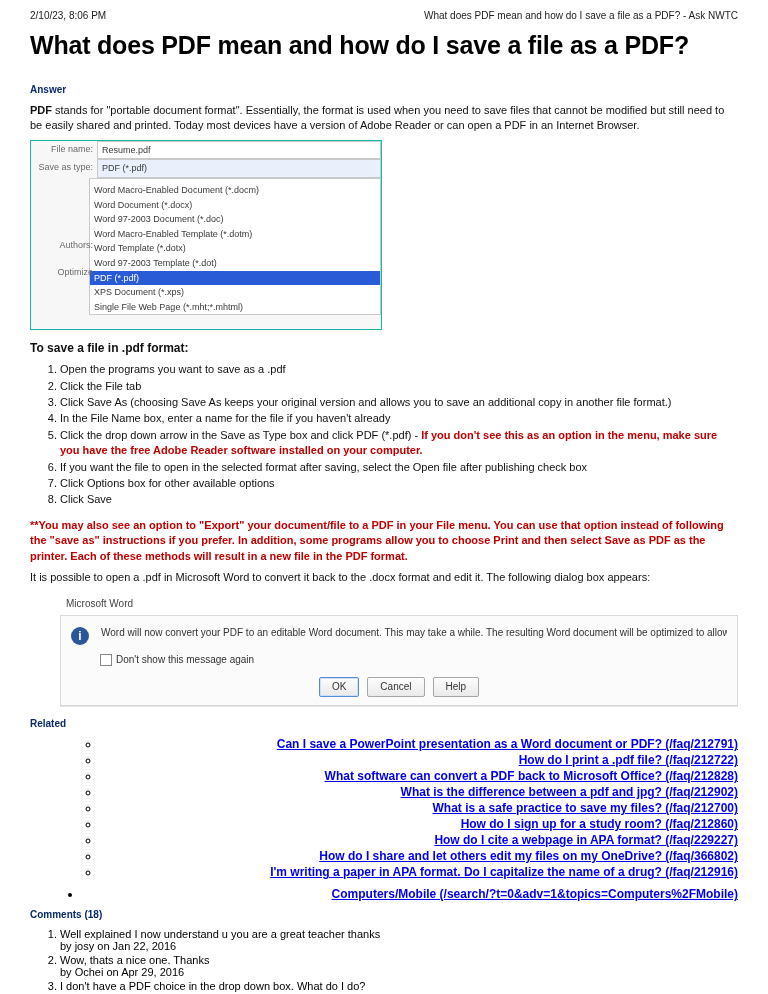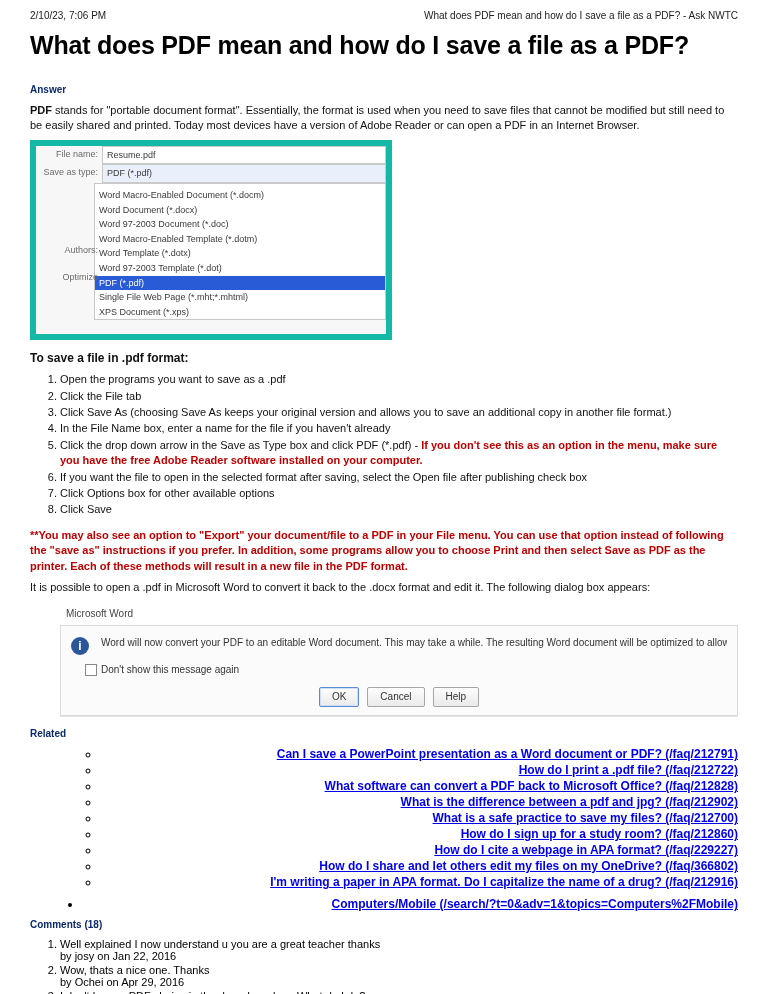--- a/index.html
+++ b/index.html
@@ -77,21 +77,21 @@
 
   .sub-head {
     font-size: 12px;
     font-weight: 700;
     margin: 10px 0 6px 0;
   }
 
   
   .saveas {
     background: #f7f7f7;
-    border: 6px solid #14b8a6;
+    border: 1px solid #14b8a6;
     width: 350px;
     font-size: 9px;
     color: #3a3a3a;
     margin: 6px 0 8px 0;
   }
   .saveas .row {
     display: flex;
     align-items: stretch;
     border-bottom: 0;
   }
@@ -154,21 +154,21 @@
     font-weight: 700;
     font-size: 12px;
     display: flex;
     align-items: center;
     justify-content: center;
     flex: 0 0 18px;
     margin-top: 1px;
   }
   .word-dialog .msg { flex: 1; line-height: 1.35; white-space: nowrap; overflow: hidden; }
   .word-dialog .checkbox-row {
-    margin: 8px 0 0 14px;
+    margin: 8px 0 0 29px;
     display: flex;
     align-items: center;
     gap: 4px;
   }
   .word-dialog .checkbox-row .cb {
     width: 10px; height: 10px;
     border: 1px solid #888;
     background: #fff;
     display: inline-block;
   }
@@ -221,21 +221,21 @@
   }
   ol.comments li { margin: 2px 0; }
   .byline { }
 </style>
 </head>
 <body>
 
 <div class="page">
 
   <header class="print-header">
-    <span>2/10/23, 7:06 PM</span>
+    <span>2/10/23, 8:06 PM</span>
     <span>What does PDF mean and how do I save a file as a PDF? - Ask NWTC</span>
   </header>
 
   <h1 class="page-title">What does PDF mean and how do I save a file as a PDF?</h1>
 
   <div class="label">Answer</div>
 
   <div class="answer-body">
     <p>
       <strong>PDF</strong><span> stands for "portable document format".  Essentially, the format is used when you need to save files that cannot be modified but still need to be easily shared and printed.  Today most devices have a version of Adobe Reader or can open a PDF in an Internet Browser.</span>
@@ -254,22 +254,22 @@
         <div style="display:flex;">
           <div class="lbl" style="width:58px;flex:0 0 0;"></div>
         </div>
         <div class="opt">Word Macro-Enabled Document (*.docm)</div>
         <div class="opt">Word Document (*.docx)</div>
         <div class="opt">Word 97-2003 Document (*.doc)</div>
         <div class="opt">Word Macro-Enabled Template (*.dotm)</div>
         <div class="opt">Word Template (*.dotx)</div>
         <div class="opt">Word 97-2003 Template (*.dot)</div>
         <div class="opt sel">PDF (*.pdf)</div>
+        <div class="opt">XPS Document (*.xps)</div>
         <div class="opt">Single File Web Page (*.mht;*.mhtml)</div>
-        <div class="opt">XPS Document (*.xps)</div>
       </div>
       <div class="row" style="position:relative; margin-top:-78px; pointer-events:none;">
         <div class="lbl">Authors:</div>
       </div>
       <div class="row" style="position:relative; margin-top:10px; pointer-events:none;">
         <div class="lbl">Optimize</div>
       </div>
       <div style="height:48px;"></div>
     </div>
 

